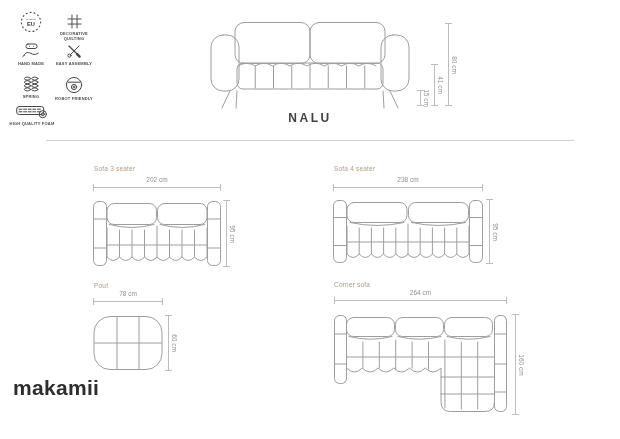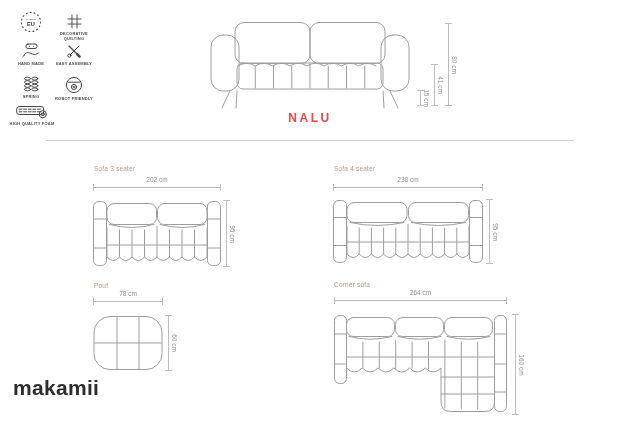--- a/index.html
+++ b/index.html
@@ -18,21 +18,21 @@
   .dimv{position:absolute;width:12px;}
   .dimv .line{position:absolute;left:0;top:0;bottom:0;width:1px;background:#bdbdbd;}
   .dimv .line::before,.dimv .line::after{content:"";position:absolute;left:-3px;width:7px;height:1px;background:#bdbdbd;}
   .dimv .line::before{top:0;} .dimv .line::after{bottom:0;}
   .dimv .lbl{position:absolute;left:3px;top:50%;transform:translateY(-50%);
              writing-mode:vertical-rl;font-size:6.5px;color:#8f8f8f;white-space:nowrap;}
   
   .v-label{position:absolute;font-size:6.5px;color:#b19b85;letter-spacing:.2px;}
   
   #title{position:absolute;left:210px;top:111px;width:200px;text-align:center;
-         font-size:12px;font-weight:bold;letter-spacing:2.5px;color:#ef4444;}
+         font-size:12px;font-weight:bold;letter-spacing:2.5px;color:#404040;}
   #logo{position:absolute;left:13px;top:376px;font-size:21px;font-weight:bold;
         color:#2d2d2d;letter-spacing:.3px;}
   #divider{position:absolute;left:46px;top:140px;width:528px;height:1px;background:#d0d0d0;}
   .abs{position:absolute;}
   .draw{stroke:#9e9e9e;stroke-width:1;fill:none;stroke-linecap:round;stroke-linejoin:round;}
   .ic{stroke:#474747;fill:none;stroke-linecap:round;stroke-linejoin:round;}
 </style>
 </head>
 <body>
 

